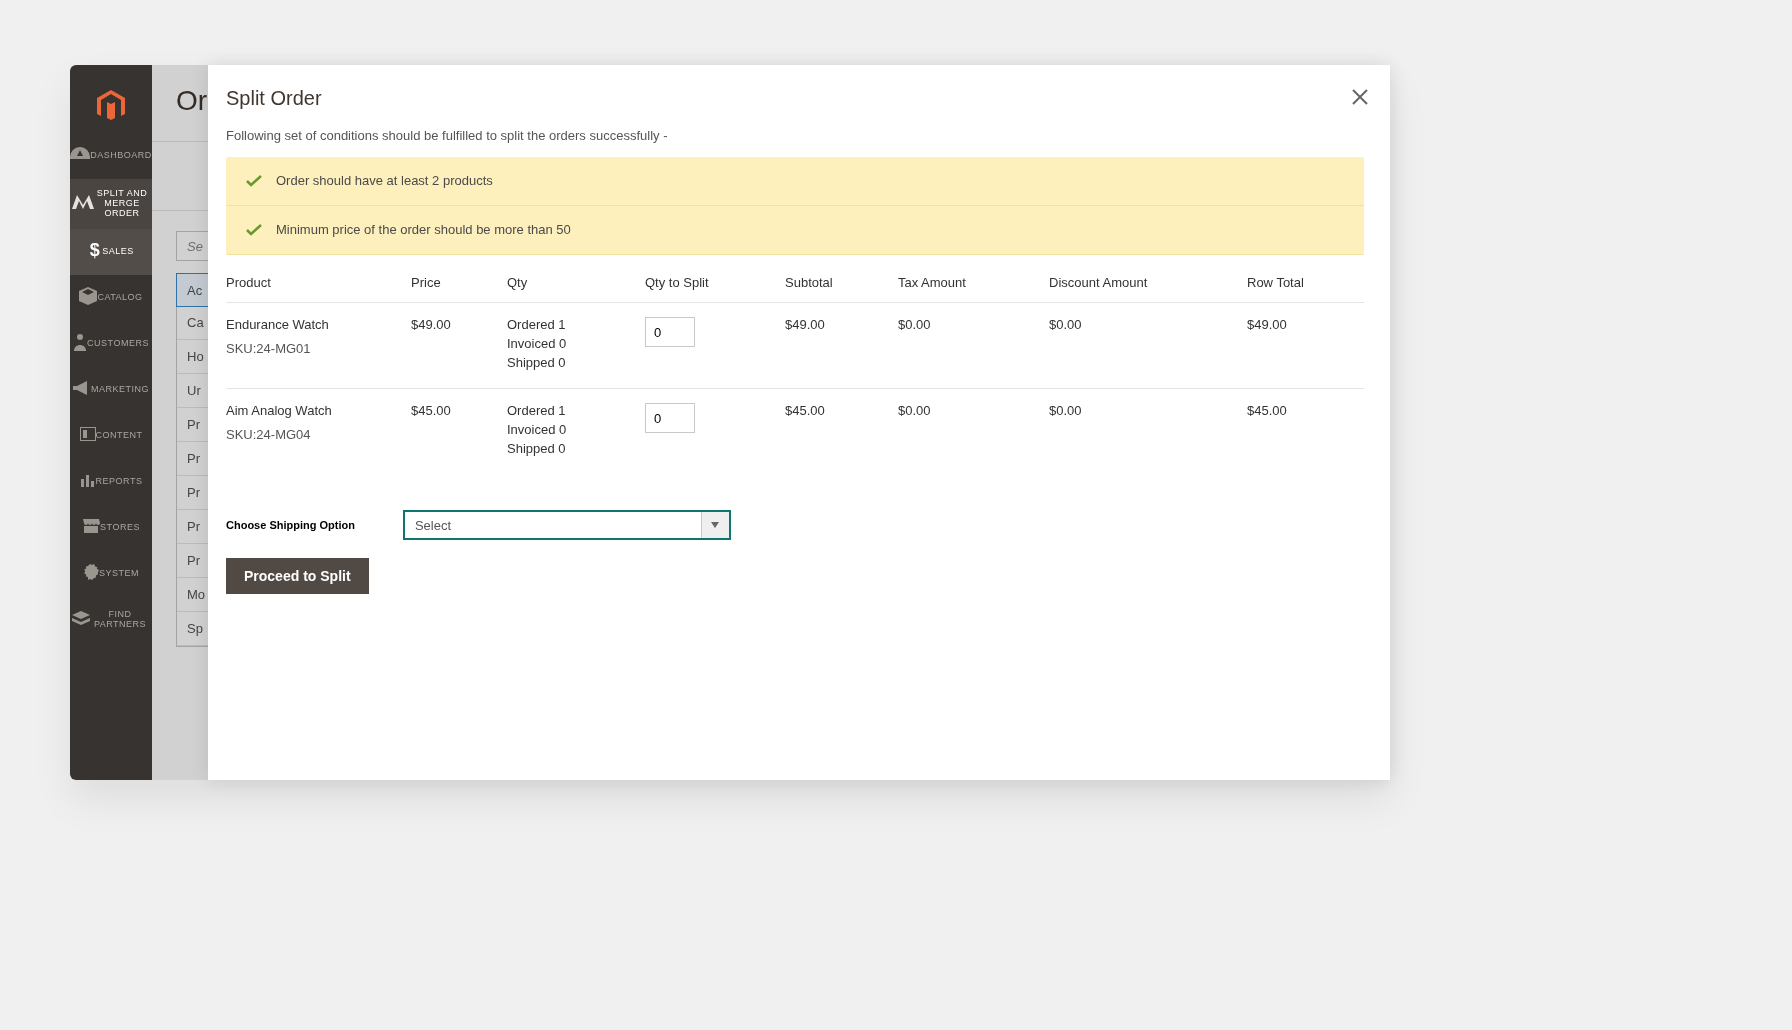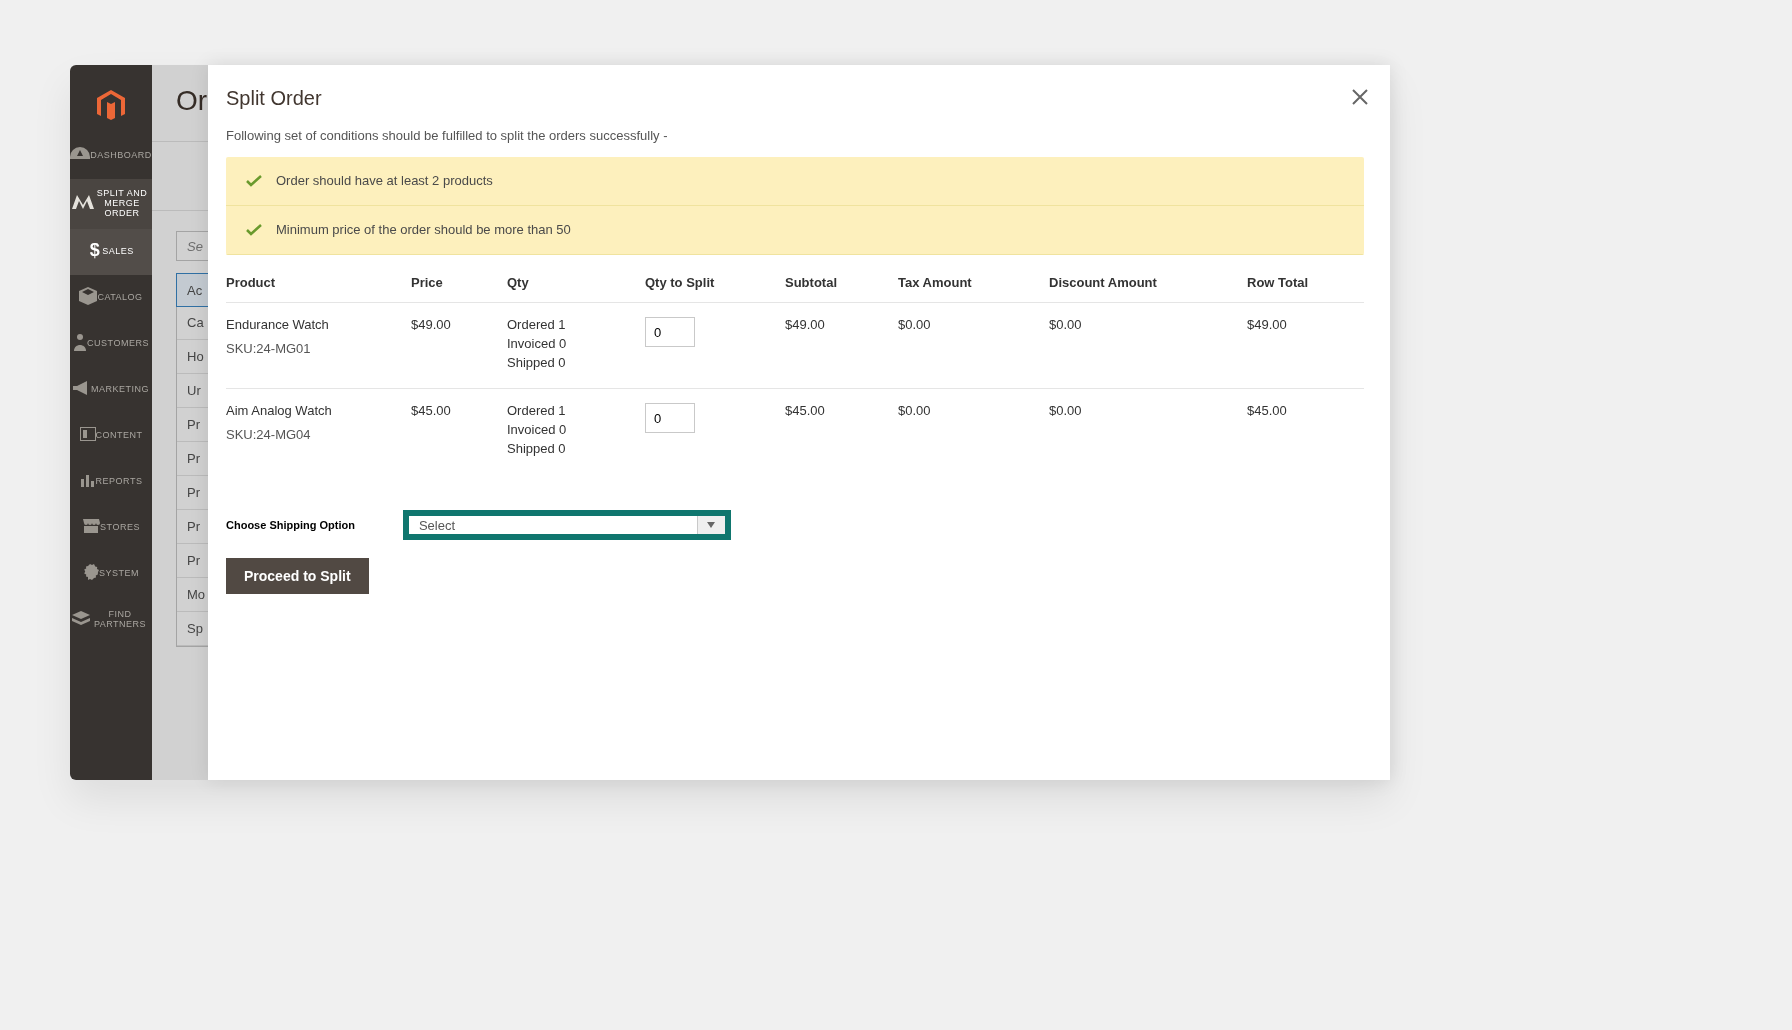--- a/index.html
+++ b/index.html
@@ -111,21 +111,21 @@
 
   table.items {
     width: 100%;
     border-collapse: collapse;
     margin-top: 6px;
     font-size: 13px;
     color: #333;
   }
   table.items thead th {
     text-align: left;
-    font-weight: 700;
+    font-weight: 400;
     padding: 14px 8px 12px 0;
     border-bottom: 1px solid #e5e5e5;
   }
   table.items tbody td {
     padding: 14px 8px 14px 0;
     border-bottom: 1px solid #e5e5e5;
     vertical-align: top;
   }
   table.items tbody tr:last-child td { border-bottom: none; }
   .sku { color: #555; margin-top: 9px; }
@@ -135,21 +135,21 @@
     border: 1px solid #c9c9c9;
     padding: 0 8px;
     font-size: 13px;
   }
 
   .ship-row { display:flex; align-items:center; gap: 48px; margin-top: 36px; }
   .ship-row label { font-weight: 600; font-size: 11px; }
   .select {
     position: relative;
     width: 328px; height: 30px;
-    border: 6px solid #0f766e;
+    border: 2px solid #0f766e;
     display:flex; align-items:center;
     font-size: 13px; color: #555;
     padding: 0 10px;
     background: #fff;
     cursor: pointer;
   }
   .select .caret {
     position: absolute; right: 0; top: 0;
     width: 28px; height: 100%;
     background: #efefef;

